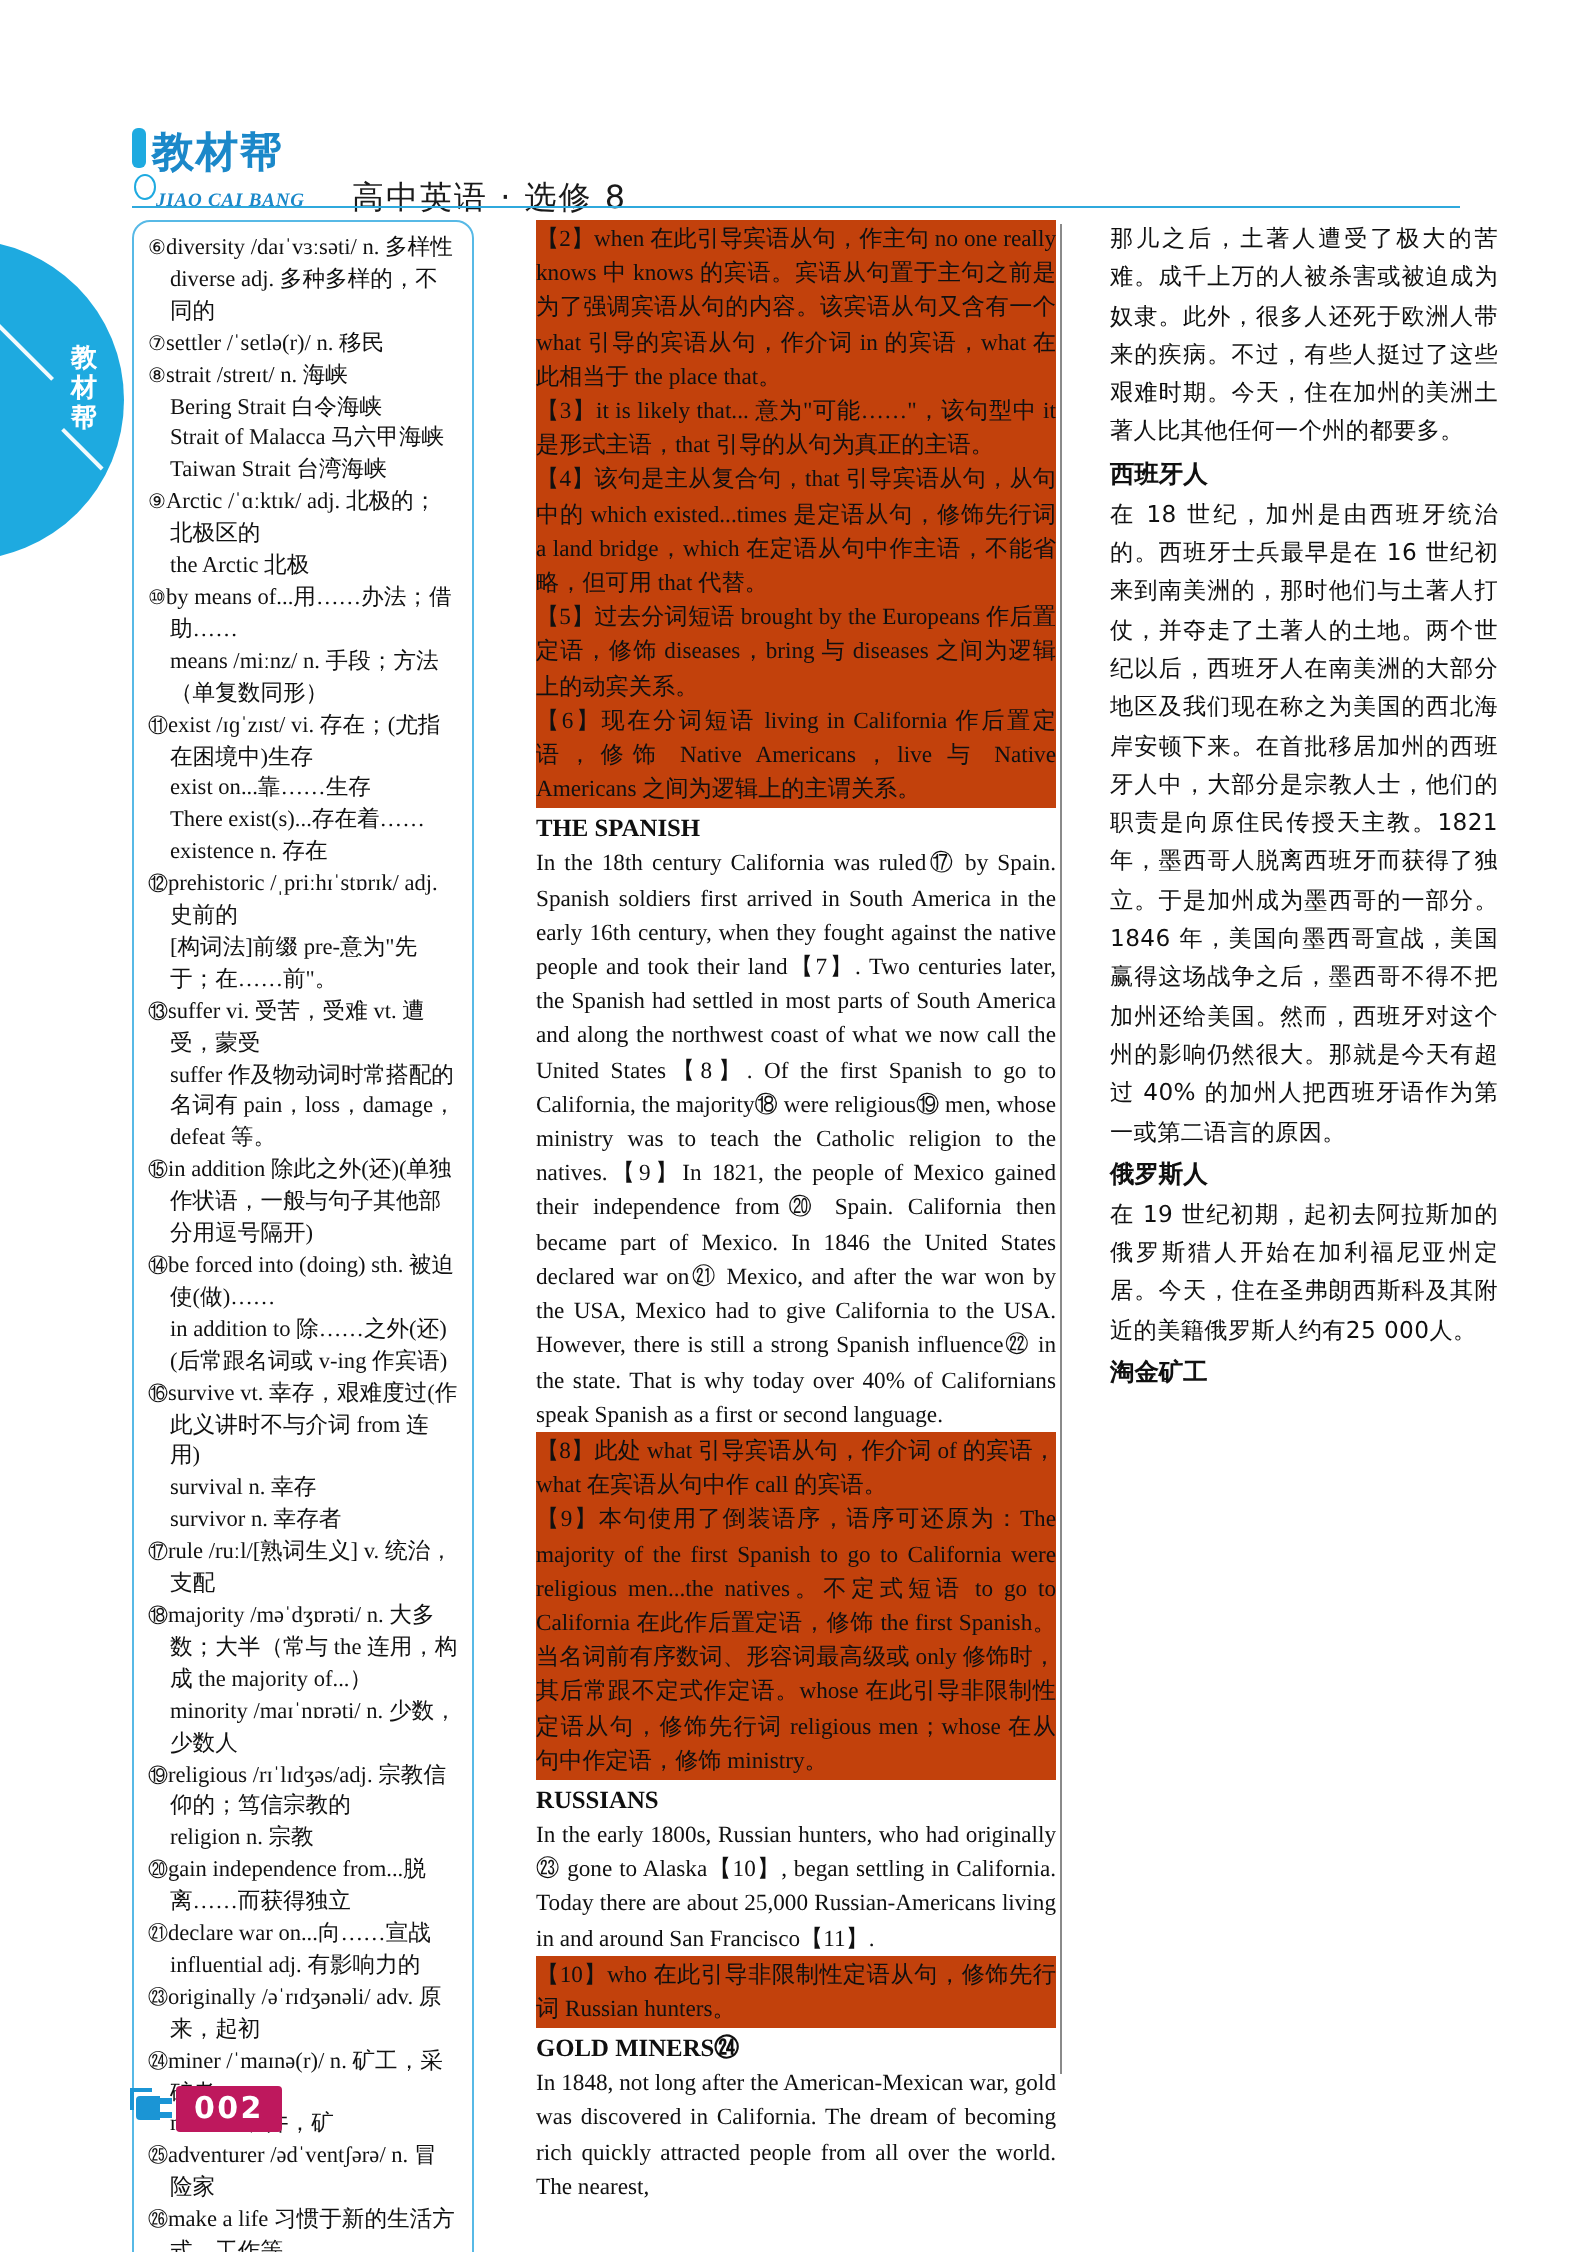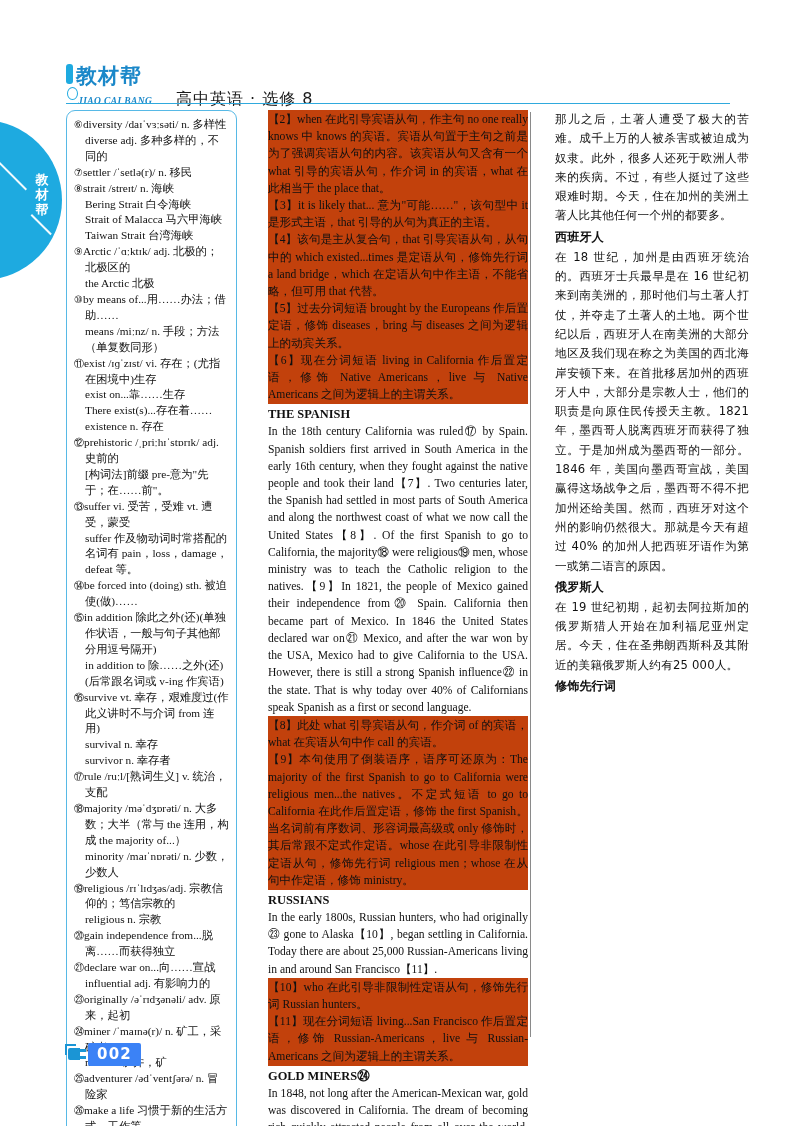--- a/index.html
+++ b/index.html
@@ -216,21 +216,21 @@
   .footer {
     position: absolute;
     left: 66px;
     top: 1043px;
     width: 100px;
     height: 26px;
   }
   .pg-num-box {
     position: absolute;
     left: 22px; top: 0;
-    background: #3b82f6;
+    background: #be185d;
     color: #ffffff;
     font-family: "DejaVu Sans", sans-serif;
     font-size: 15px;
     font-weight: bold;
     letter-spacing: 1.2px;
     padding: 2px 9px 3px 9px;
     border-radius: 2px;
   }
   .plug-icon {
     position: absolute;
@@ -296,31 +296,31 @@
         <div class="vocab-item"><span class="num">⑩</span><span>by means of...用……办法；借助……</span></div>
         <div class="vocab-sub">means /miːnz/ n. 手段；方法（单复数同形）</div>
         <div class="vocab-item"><span class="num">⑪</span><span>exist /ɪɡˈzɪst/ vi. 存在；(尤指在困境中)生存</span></div>
         <div class="vocab-sub">exist on...靠……生存</div>
         <div class="vocab-sub">There exist(s)...存在着……</div>
         <div class="vocab-sub">existence n. 存在</div>
         <div class="vocab-item"><span class="num">⑫</span><span>prehistoric /ˌpriːhɪˈstɒrɪk/ adj. 史前的</span></div>
         <div class="vocab-sub">[构词法]前缀 pre-意为"先于；在……前"。</div>
         <div class="vocab-item"><span class="num">⑬</span><span>suffer vi. 受苦，受难 vt. 遭受，蒙受</span></div>
         <div class="vocab-sub">suffer 作及物动词时常搭配的名词有 pain，loss，damage，defeat 等。</div>
+        <div class="vocab-item"><span class="num">⑮</span><span>in addition 除此之外(还)(单独作状语，一般与句子其他部分用逗号隔开)</span></div>
         <div class="vocab-item"><span class="num">⑭</span><span>be forced into (doing) sth. 被迫使(做)……</span></div>
-        <div class="vocab-item"><span class="num">⑮</span><span>in addition 除此之外(还)(单独作状语，一般与句子其他部分用逗号隔开)</span></div>
         <div class="vocab-sub">in addition to 除……之外(还)(后常跟名词或 v-ing 作宾语)</div>
         <div class="vocab-item"><span class="num">⑯</span><span>survive vt. 幸存，艰难度过(作此义讲时不与介词 from 连用)</span></div>
         <div class="vocab-sub">survival n. 幸存</div>
         <div class="vocab-sub">survivor n. 幸存者</div>
         <div class="vocab-item"><span class="num">⑰</span><span>rule /ruːl/[熟词生义] v. 统治，支配</span></div>
         <div class="vocab-item"><span class="num">⑱</span><span>majority /məˈdʒɒrəti/ n. 大多数；大半（常与 the 连用，构成 the majority of...）</span></div>
         <div class="vocab-sub">minority /maɪˈnɒrəti/ n. 少数，少数人</div>
         <div class="vocab-item"><span class="num">⑲</span><span>religious /rɪˈlɪdʒəs/adj. 宗教信仰的；笃信宗教的</span></div>
-        <div class="vocab-sub">religious n. 宗教</div>
+        <div class="vocab-sub">religion n. 宗教</div>
         <div class="vocab-item"><span class="num">⑳</span><span>gain independence from...脱离……而获得独立</span></div>
         <div class="vocab-item"><span class="num">㉑</span><span>declare war on...向……宣战</span></div>
         <div class="vocab-sub">influential adj. 有影响力的</div>
         <div class="vocab-item"><span class="num">㉓</span><span>originally /əˈrɪdʒənəli/ adv. 原来，起初</span></div>
         <div class="vocab-item"><span class="num">㉔</span><span>miner /ˈmaɪnə(r)/ n. 矿工，采矿者</span></div>
         <div class="vocab-sub">mine n. 矿井，矿</div>
         <div class="vocab-item"><span class="num">㉕</span><span>adventurer /ədˈventʃərə/ n. 冒险家</span></div>
         <div class="vocab-item"><span class="num">㉖</span><span>make a life 习惯于新的生活方式、工作等</span></div>
       </div>
   </div>
@@ -341,34 +341,33 @@
     <div class="note-block">
       <p class="para">【8】此处 what 引导宾语从句，作介词 of 的宾语，what 在宾语从句中作 call 的宾语。</p>
       <p class="para">【9】本句使用了倒装语序，语序可还原为：The majority of the first Spanish to go to California were religious men...the natives。不定式短语 to go to California 在此作后置定语，修饰 the first Spanish。当名词前有序数词、形容词最高级或 only 修饰时，其后常跟不定式作定语。whose 在此引导非限制性定语从句，修饰先行词 religious men；whose 在从句中作定语，修饰 ministry。</p>
     </div>
 
     <div class="sec-head">RUSSIANS</div>
     <p class="para para-en">In the early 1800s, Russian hunters, who had originally㉓ gone to Alaska【10】, began settling in California. Today there are about 25,000 Russian-Americans living in and around San Francisco【11】.</p>
 
     <div class="note-block">
       <p class="para">【10】who 在此引导非限制性定语从句，修饰先行词 Russian hunters。</p>
-      <p class="para">【11】现在分词短语 living...San Francisco 作后置定语，修饰 Russian-Americans，live 与 Russian-Americans 之间为逻辑上的主谓关系。</p>
     </div>
 
     <div class="sec-head">GOLD MINERS㉔</div>
     <p class="para para-en">In 1848, not long after the American-Mexican war, gold was discovered in California. The dream of becoming rich quickly attracted people from all over the world. The nearest,</p>
   </div>
 
   <div class="col col-right">
     <p class="cn-para">那儿之后，土著人遭受了极大的苦难。成千上万的人被杀害或被迫成为奴隶。此外，很多人还死于欧洲人带来的疾病。不过，有些人挺过了这些艰难时期。今天，住在加州的美洲土著人比其他任何一个州的都要多。</p>
     <div class="sec-head-cn">西班牙人</div>
     <p class="cn-para">在 18 世纪，加州是由西班牙统治的。西班牙士兵最早是在 16 世纪初来到南美洲的，那时他们与土著人打仗，并夺走了土著人的土地。两个世纪以后，西班牙人在南美洲的大部分地区及我们现在称之为美国的西北海岸安顿下来。在首批移居加州的西班牙人中，大部分是宗教人士，他们的职责是向原住民传授天主教。1821 年，墨西哥人脱离西班牙而获得了独立。于是加州成为墨西哥的一部分。1846 年，美国向墨西哥宣战，美国赢得这场战争之后，墨西哥不得不把加州还给美国。然而，西班牙对这个州的影响仍然很大。那就是今天有超过 40% 的加州人把西班牙语作为第一或第二语言的原因。</p>
     <div class="sec-head-cn">俄罗斯人</div>
     <p class="cn-para">在 19 世纪初期，起初去阿拉斯加的俄罗斯猎人开始在加利福尼亚州定居。今天，住在圣弗朗西斯科及其附近的美籍俄罗斯人约有25 000人。</p>
-    <div class="sec-head-cn">修饰先行词</div>
+    <div class="sec-head-cn">淘金矿工</div>
   </div>
 
   <div class="footer">
     <div class="plug-icon">
       <div class="plug-hook"></div>
       <div class="plug-body"></div>
       <div class="plug-prong1"></div>
       <div class="plug-prong2"></div>
     </div>
     <div class="pg-num-box">002</div>

